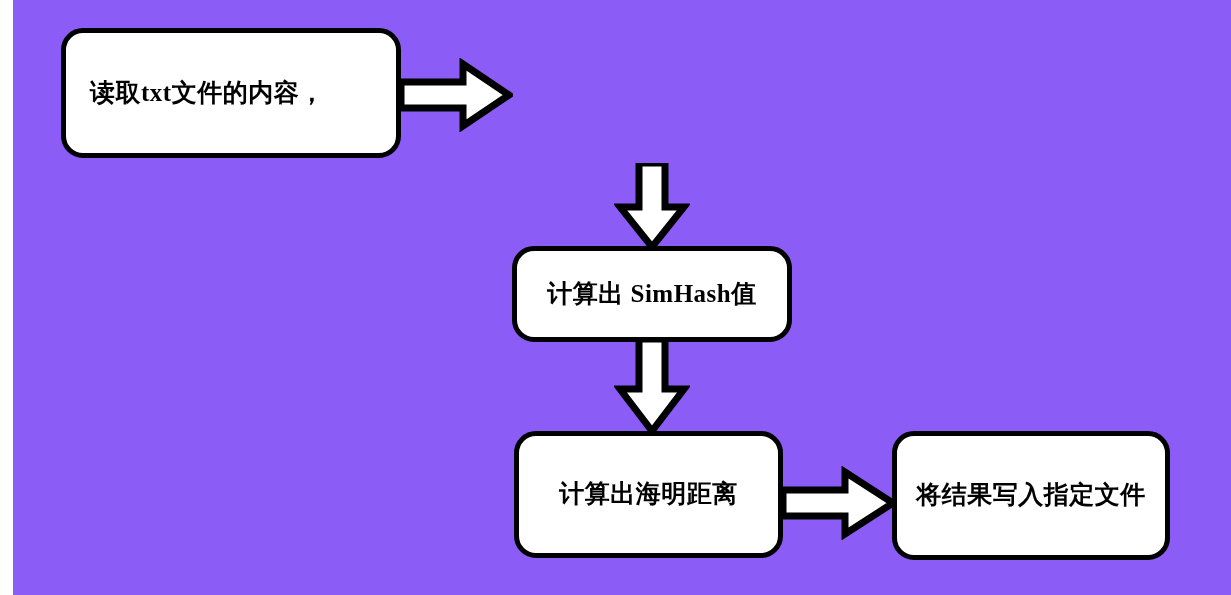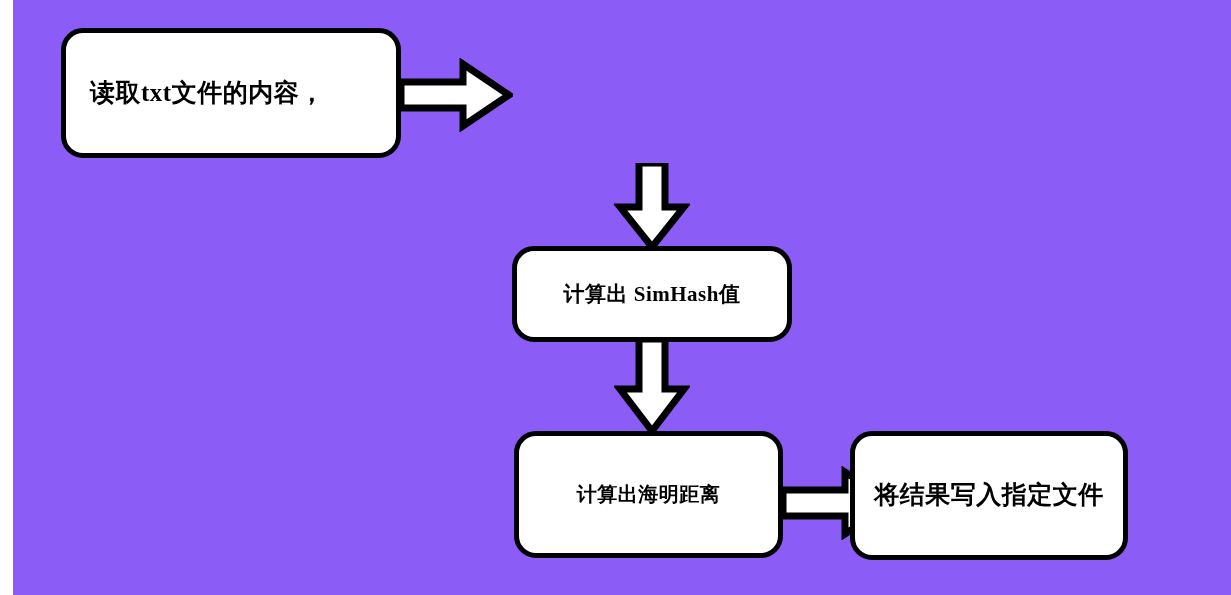--- a/index.html
+++ b/index.html
@@ -38,26 +38,26 @@
   }
   
   .align-left   { align-items: flex-start; padding-left: 24px; }
   .align-center { align-items: center; }
 
   
   #node-read      { left: 48px;  top: 28px;  width: 340px; height: 130px; }
   #node-segment   { left: 494px; top: 26px;  width: 288px; height: 140px; }
   #node-simhash   { left: 499px; top: 246px; width: 280px; height: 96px; }
   #node-distance  { left: 501px; top: 431px; width: 269px; height: 127px; }
-  #node-write     { left: 837px; top: 431px; width: 278px; height: 129px; font-family: Liberation Serif, serif; }
+  #node-write     { left: 879px; top: 431px; width: 278px; height: 129px; font-family: Liberation Serif, serif; }
 
   #node-read .line     { font-size: 25px; }
   #node-segment .line  { font-size: 25px; }
-  #node-simhash .line  { font-size: 21px; }
-  #node-distance .line { font-size: 20px; }
+  #node-simhash .line  { font-size: 25px; }
+  #node-distance .line { font-size: 25px; }
   #node-write .line    { font-size: 25px; }
 
   
   .connector {
     position: absolute;
   }
   .connector svg { display: block; }
   .arrow-shape {
     fill: #ffffff;
     stroke: #000000;

